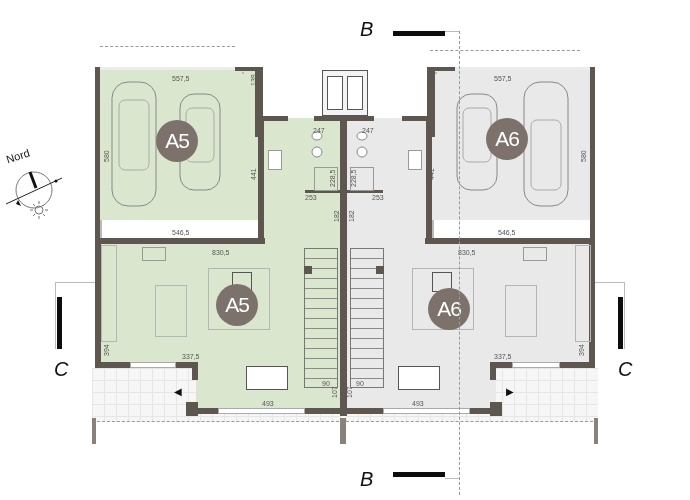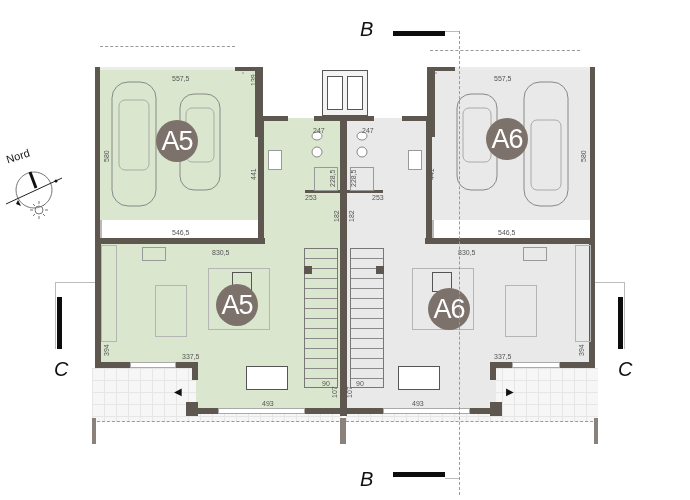--- a/index.html
+++ b/index.html
@@ -5,21 +5,21 @@
   html,body{margin:0;padding:0;background:#fff;}
   body{width:690px;height:500px;position:relative;overflow:hidden;font-family:"Liberation Sans",sans-serif;}
   .abs{position:absolute;}
   .wall{position:absolute;background:#5e5750;}
   .wall-l{position:absolute;background:#8a817a;}
   .green{background:#dbe6cf;}
   .grey{background:#e9e9e9;}
   .patio{background-color:#f6f6f6;background-image:linear-gradient(#e6e6e6 1px,transparent 1px),linear-gradient(90deg,#e6e6e6 1px,transparent 1px);background-size:12px 12px;}
   .dim{position:absolute;font-size:7px;color:#555;white-space:nowrap;line-height:1;}
   .dimv{position:absolute;font-size:7px;color:#555;white-space:nowrap;line-height:1;transform:rotate(-90deg);transform-origin:left top;}
-  .badge{position:absolute;width:42px;height:42px;border-radius:50%;background:#7d726b;color:#fff;font-size:27px;display:flex;align-items:center;justify-content:center;letter-spacing:-1px;}
+  .badge{position:absolute;width:42px;height:42px;border-radius:50%;background:#7d726b;color:#fff;font-size:21px;display:flex;align-items:center;justify-content:center;letter-spacing:-1px;}
   .seclabel{position:absolute;font-size:20px;font-style:italic;color:#111;font-family:"Liberation Sans",sans-serif;}
   .secbar{position:absolute;background:#0d0d0d;}
   .dash{position:absolute;border:0 dashed #999;}
   .cab{position:absolute;border:1px solid #b9b9b9;box-sizing:border-box;}
   .line{position:absolute;background:#bbb;}
   svg{position:absolute;overflow:visible;}
 </style>
 </head>
 <body>
 

